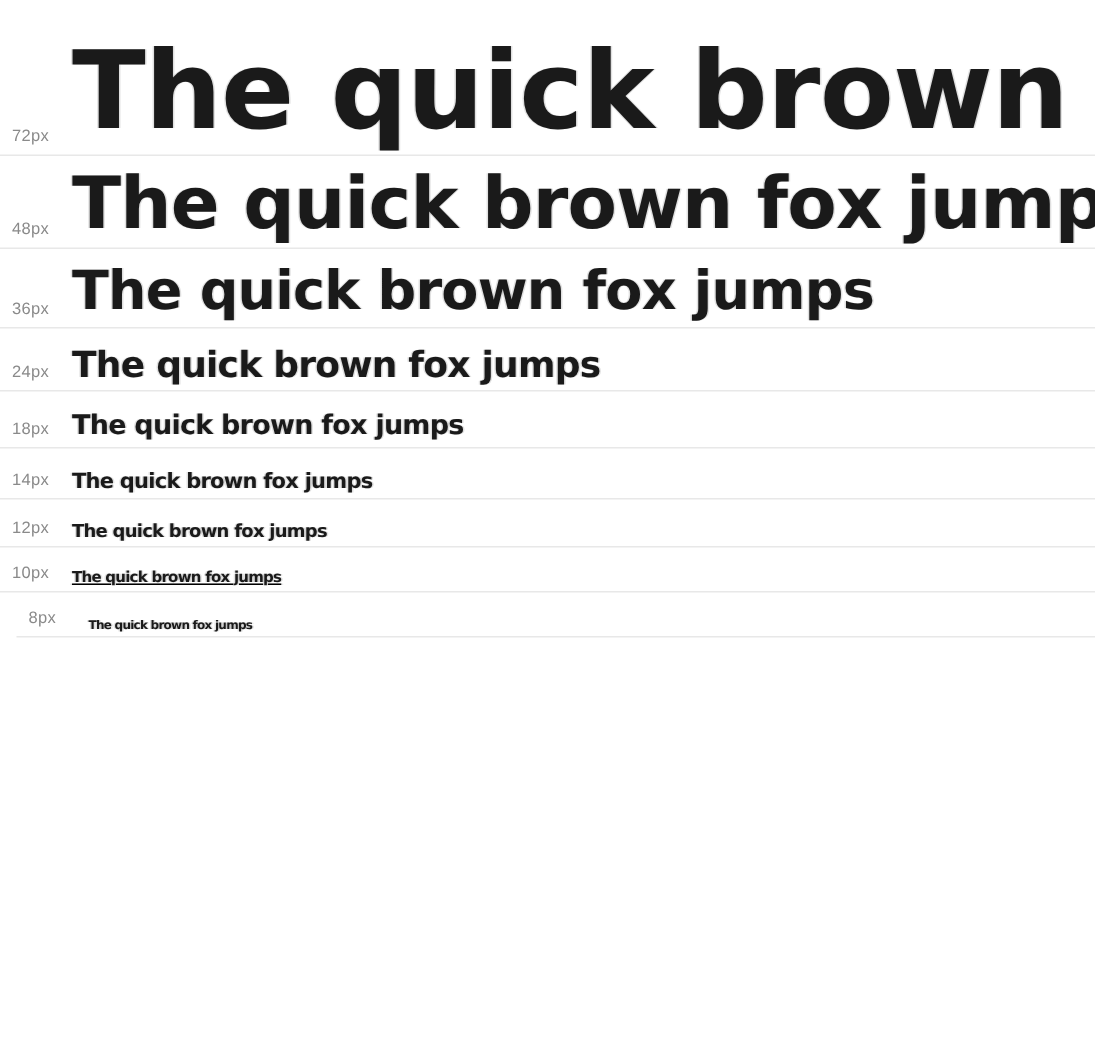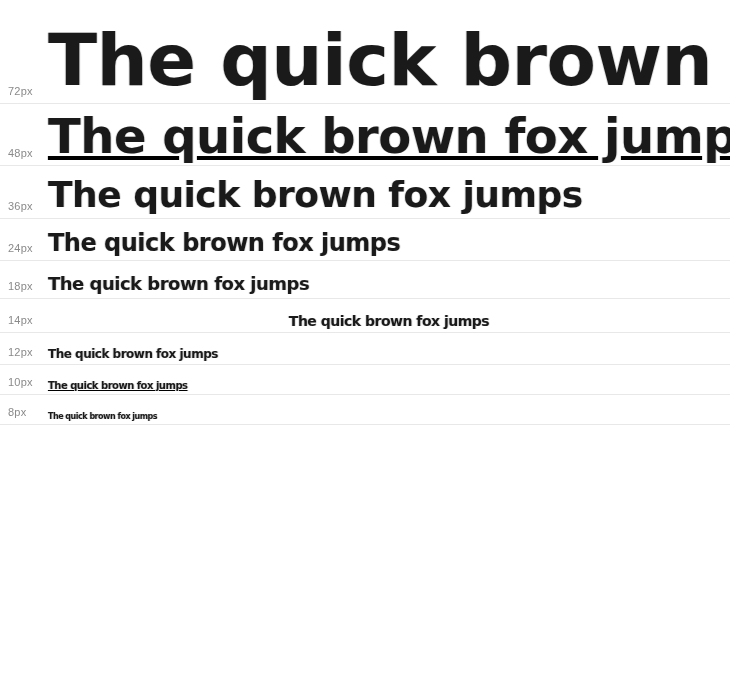--- a/index.html
+++ b/index.html
@@ -57,28 +57,28 @@
   .r48 .sample { font-size: 48px; padding-bottom: 4px; }
   .r36 .sample { font-size: 36px; padding-bottom: 4px; }
   .r24 .sample { font-size: 24px; padding-bottom: 4px; }
   .r18 .sample { font-size: 18px; padding-bottom: 4px; }
   .r14 .sample { font-size: 14px; padding-bottom: 3px; }
   .r12 .sample { font-size: 12px; padding-bottom: 3px; }
   .r10 .sample { font-size: 10px; padding-bottom: 3px; }
   .r8  .sample { font-size: 8px;  padding-bottom: 3px; }
 
   .r72 { height: 104px; }
-  .r48 { height: 62px; text-decoration: underline; }
+  .r48 { height: 62px; }
   .r36 { height: 53px; }
   .r24 { height: 42px; }
   .r18 { height: 38px; }
-  .r14 { height: 34px; justify-content: center; }
+  .r14 { height: 34px; }
   .r12 { height: 32px; }
   .r10 { height: 30px; text-decoration: underline; }
-  .r8  { height: 30px; }
+  .r8  { height: 30px; margin-left: 11px; }
 
   .filler {
     height: 275px;
     background: #ffffff;
   }
 </style>
 </head>
 <body>
 
 <div id="specimen">

